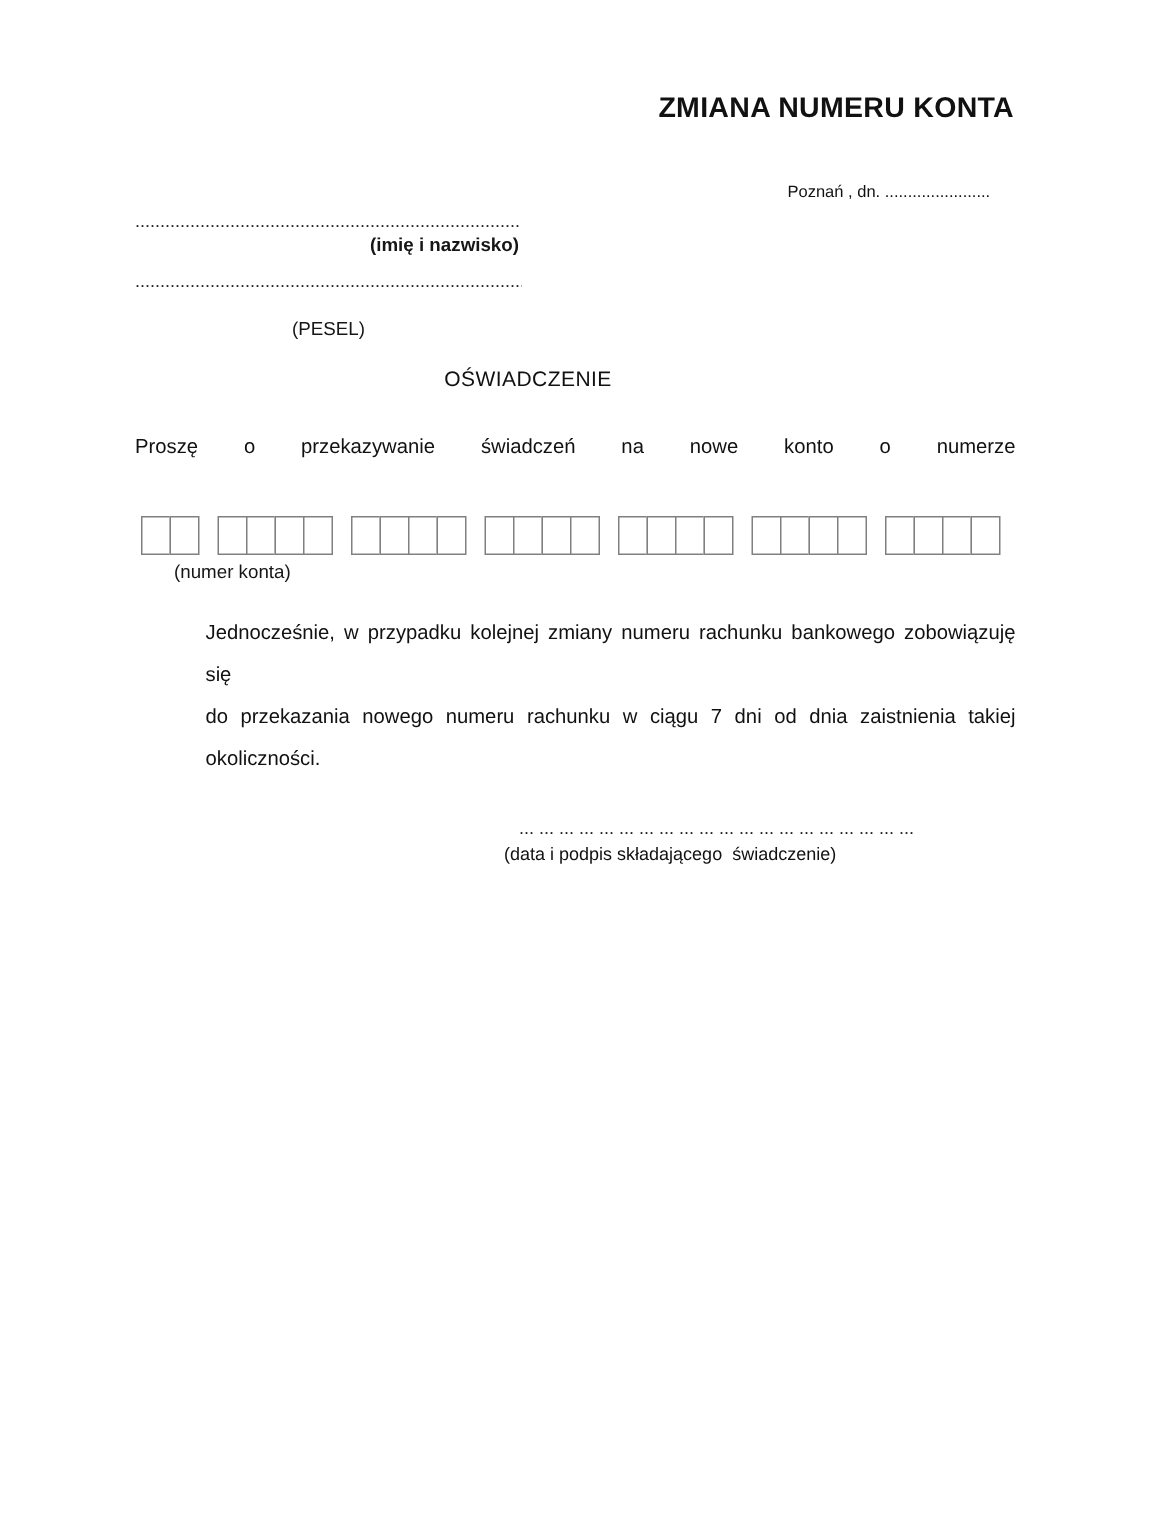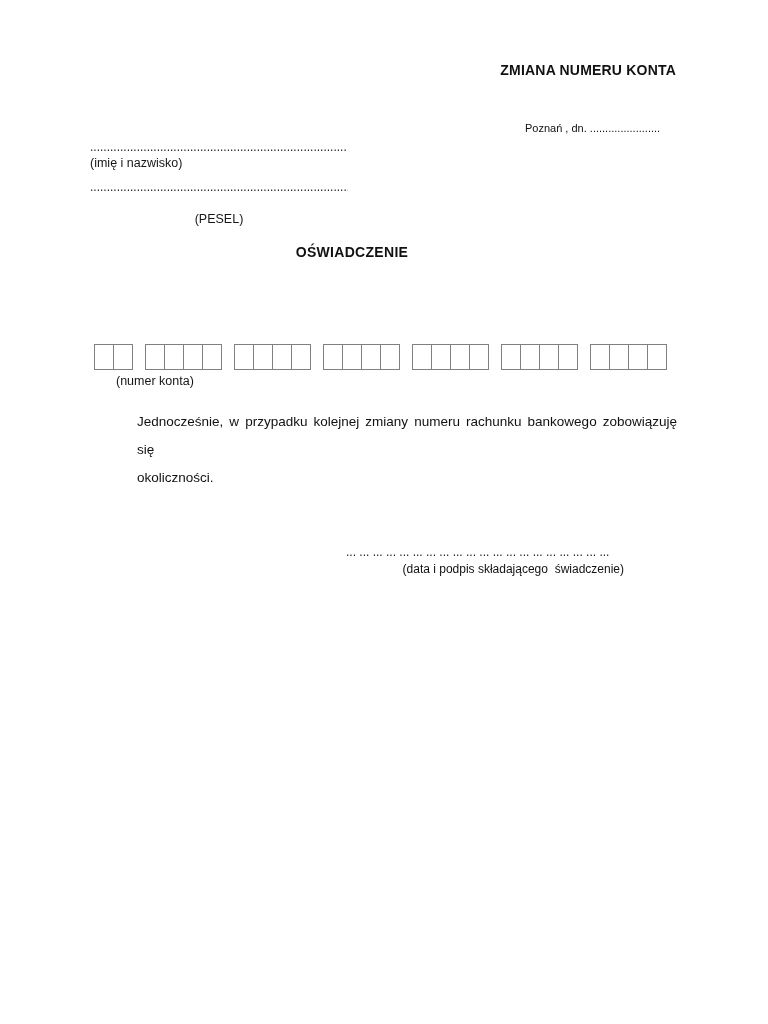--- a/index.html
+++ b/index.html
@@ -10,46 +10,46 @@
     height: 1024px;
     background: #ffffff;
     font-family: "Liberation Sans", sans-serif;
     color: #111111;
     overflow: hidden;
   }
   .abs { position: absolute; }
 
   .title {
     top: 62px; right: 92px;
-    font-size: 14px; font-weight: bold;
+    font-size: 19px; font-weight: bold;
     letter-spacing: 0.2px;
     white-space: nowrap;
     margin-left: 39px;
   }
   .date-line {
     top: 122px; left: 490px;
     font-size: 11px;
     white-space: nowrap;
     margin-left: 35px;
   }
   .dots {
     font-size: 12px; line-height: 13px;
     white-space: nowrap; overflow: hidden;
     color: #222222;
   }
   .name-dots  { top: 141px; left: 90px; width: 256px; }
   .pesel-dots { top: 181px; left: 90px; width: 258px; }
   .caption { font-size: 12.5px; color: #161616; }
-  .name-caption  { top: 156px; left: 90px; width: 256px; text-align: left; }
+  .name-caption  { top: 156px; left: 90px; width: 256px; text-align: right; font-weight: bold; }
   .pesel-caption { top: 196px; left: 90px; width: 258px; text-align: center; margin-top: 16px; }
 
   .heading {
     top: 244px; left: 0; width: 704px;
     text-align: center;
-    font-size: 14px; font-weight: bold;
+    font-size: 14px; font-weight: normal;
     letter-spacing: 0.3px;
   }
   .request {
     top: 290px; left: 90px; width: 587px;
     font-size: 13.5px;
     text-align: justify;
     text-align-last: justify;
   }
 
   .box-row {
@@ -71,21 +71,21 @@
     top: 408px; left: 90px; width: 587px;
     font-size: 13.5px;
     line-height: 28px;
   }
   .par-line { text-align: justify; text-align-last: justify; margin-left: 47px; }
   .par-line:last-child { text-align: right; text-align-last: left; }
 
   .sig-dots { top: 546px; left: 346px; width: 268px; }
   .sig-caption {
     top: 562px; left: 336px; width: 288px;
-    text-align: right;
+    text-align: left;
     font-size: 12px;
     white-space: pre;
   }
 </style>
 </head>
 <body>
 
 <div class="page">
 
   <div class="abs title">ZMIANA NUMERU KONTA</div>
@@ -93,20 +93,21 @@
   <div class="abs date-line">Poznań , dn. .......................</div>
 
   <div class="abs dots name-dots">................................................................................</div>
   <div class="abs caption name-caption">(imię i nazwisko)</div>
 
   <div class="abs dots pesel-dots">................................................................................</div>
   <div class="abs caption pesel-caption">(PESEL)</div>
 
   <div class="abs heading">OŚWIADCZENIE</div>
 
+  <div class="abs request">Proszę o przekazywanie świadczeń na nowe konto o numerze</div>
 
   <div class="abs box-row">
       <div class="box-group">
         <div class="cell"></div>
         <div class="cell"></div>
       </div>
       <div class="box-group">
         <div class="cell"></div>
         <div class="cell"></div>
         <div class="cell"></div>
@@ -141,19 +142,20 @@
         <div class="cell"></div>
         <div class="cell"></div>
         <div class="cell"></div>
       </div>
     </div>
 
   <div class="abs caption konto-caption">(numer konta)</div>
 
   <div class="abs paragraph">
       <div class="par-line">Jednocześnie, w przypadku kolejnej zmiany numeru rachunku bankowego zobowiązuję się</div>
+      <div class="par-line">do przekazania nowego numeru rachunku w ciągu 7 dni od dnia zaistnienia takiej</div>
       <div class="par-line">okoliczności.</div>
     </div>
 
   <div class="abs dots sig-dots">... ... ... ... ... ... ... ... ... ... ... ... ... ... ... ... ... ... ... ...</div>
   <div class="abs sig-caption">(data i podpis składającego  świadczenie)</div>
 
 </div>
 
 </body></html>

